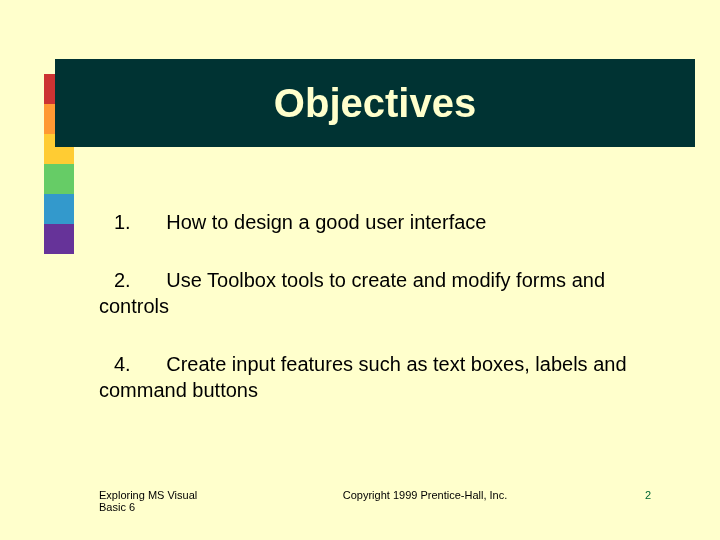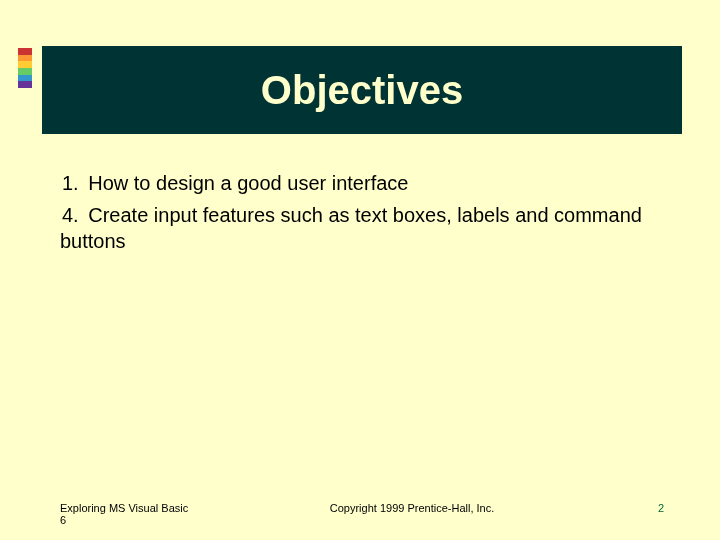--- a/index.html
+++ b/index.html
@@ -1,15 +1,15 @@
 <!DOCTYPE html>
 <html><head>
 <meta charset="utf-8">
 <style>
-  * { margin: 0; padding: 2px; box-sizing: border-box; }
+  * { margin: 0; padding: 15px; box-sizing: border-box; }
   html, body { width: 720px; height: 540px; overflow: hidden; }
   body {
     background: #ffffcc;
     font-family: "Comic Sans MS", "Trebuchet MS", sans-serif;
     color: #000;
     position: relative;
   }
   .accent-strip {
     position: absolute;
     top: 44px;
@@ -79,20 +79,24 @@
 <div class="title-bar">
   <h1>Objectives</h1>
 </div>
 
 <div class="content">
   <div class="item">
     <span class="num">1.</span>
     <span class="txt">How to design a good user interface</span>
   </div>
   <div class="item">
+    <span class="num">2.</span>
+    <span class="txt">Use Toolbox tools to create and modify forms and controls</span>
+  </div>
+  <div class="item">
     <span class="num">4.</span>
     <span class="txt">Create input features such as text boxes, labels and command buttons</span>
   </div>
 </div>
 
 <div class="footer">
   <div class="left">Exploring MS Visual Basic 6</div>
   <div class="center">Copyright 1999 Prentice-Hall, Inc.</div>
   <div class="right">2</div>
 </div>

